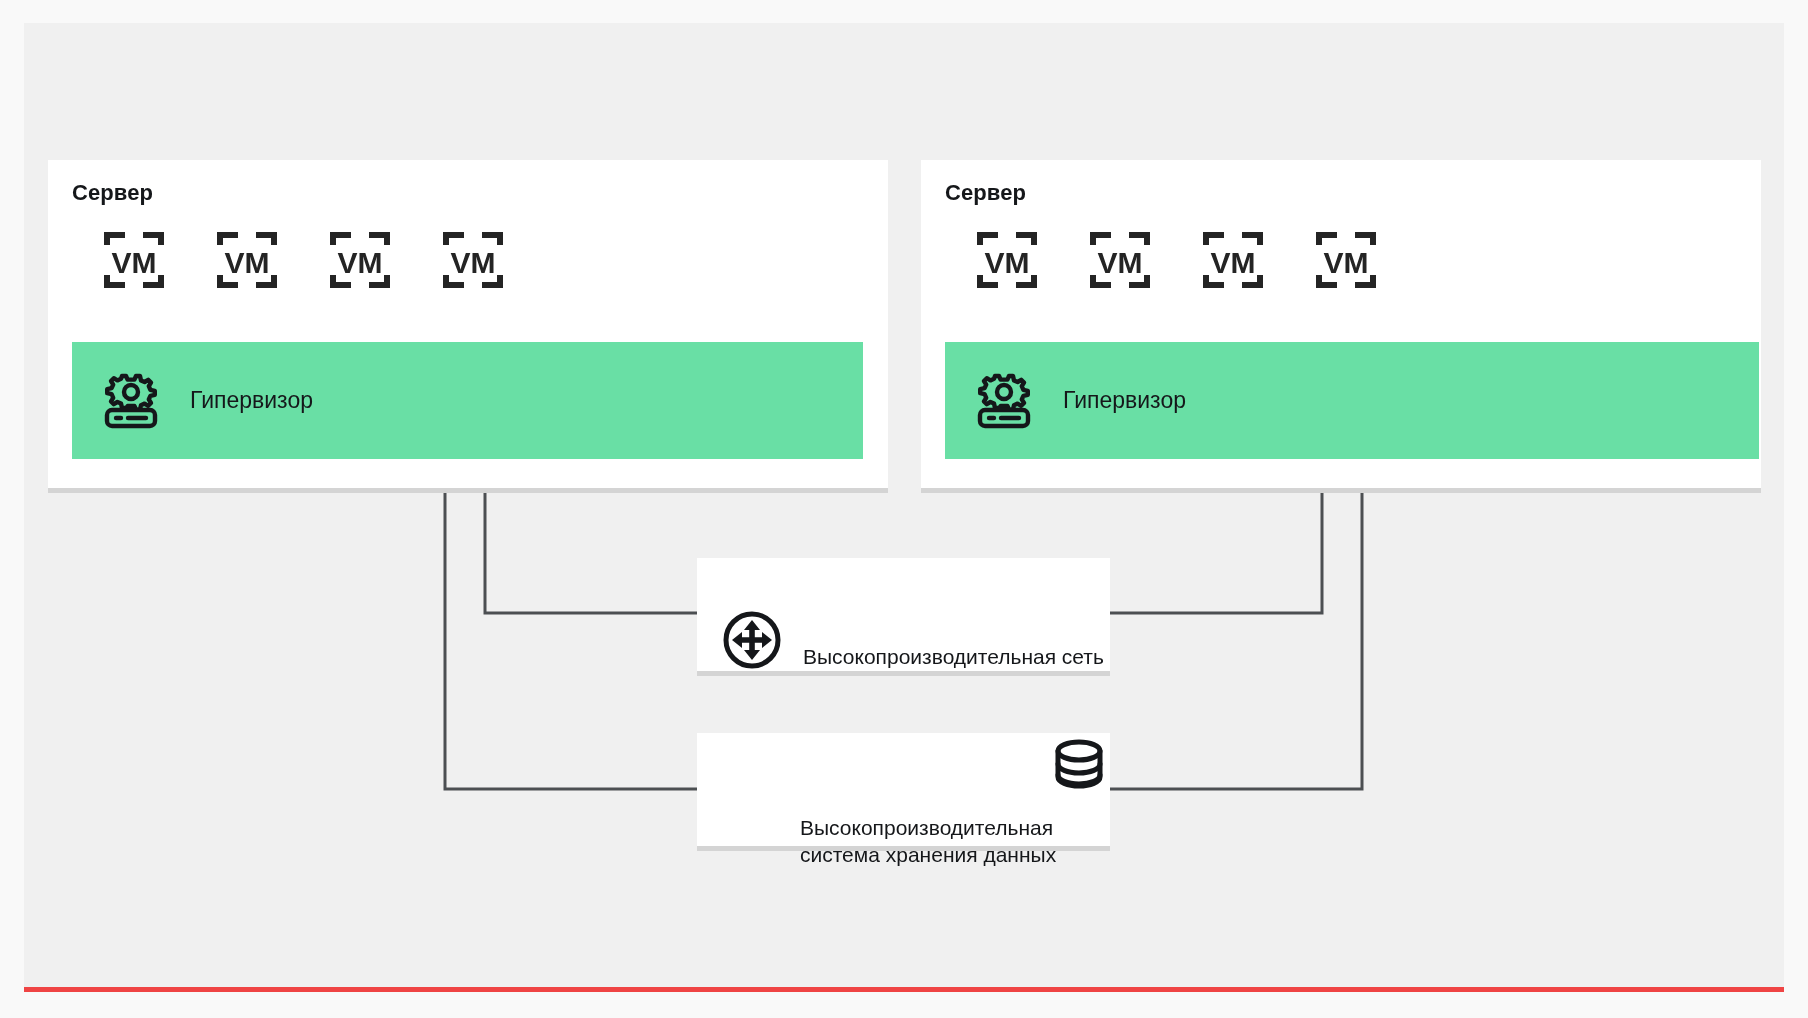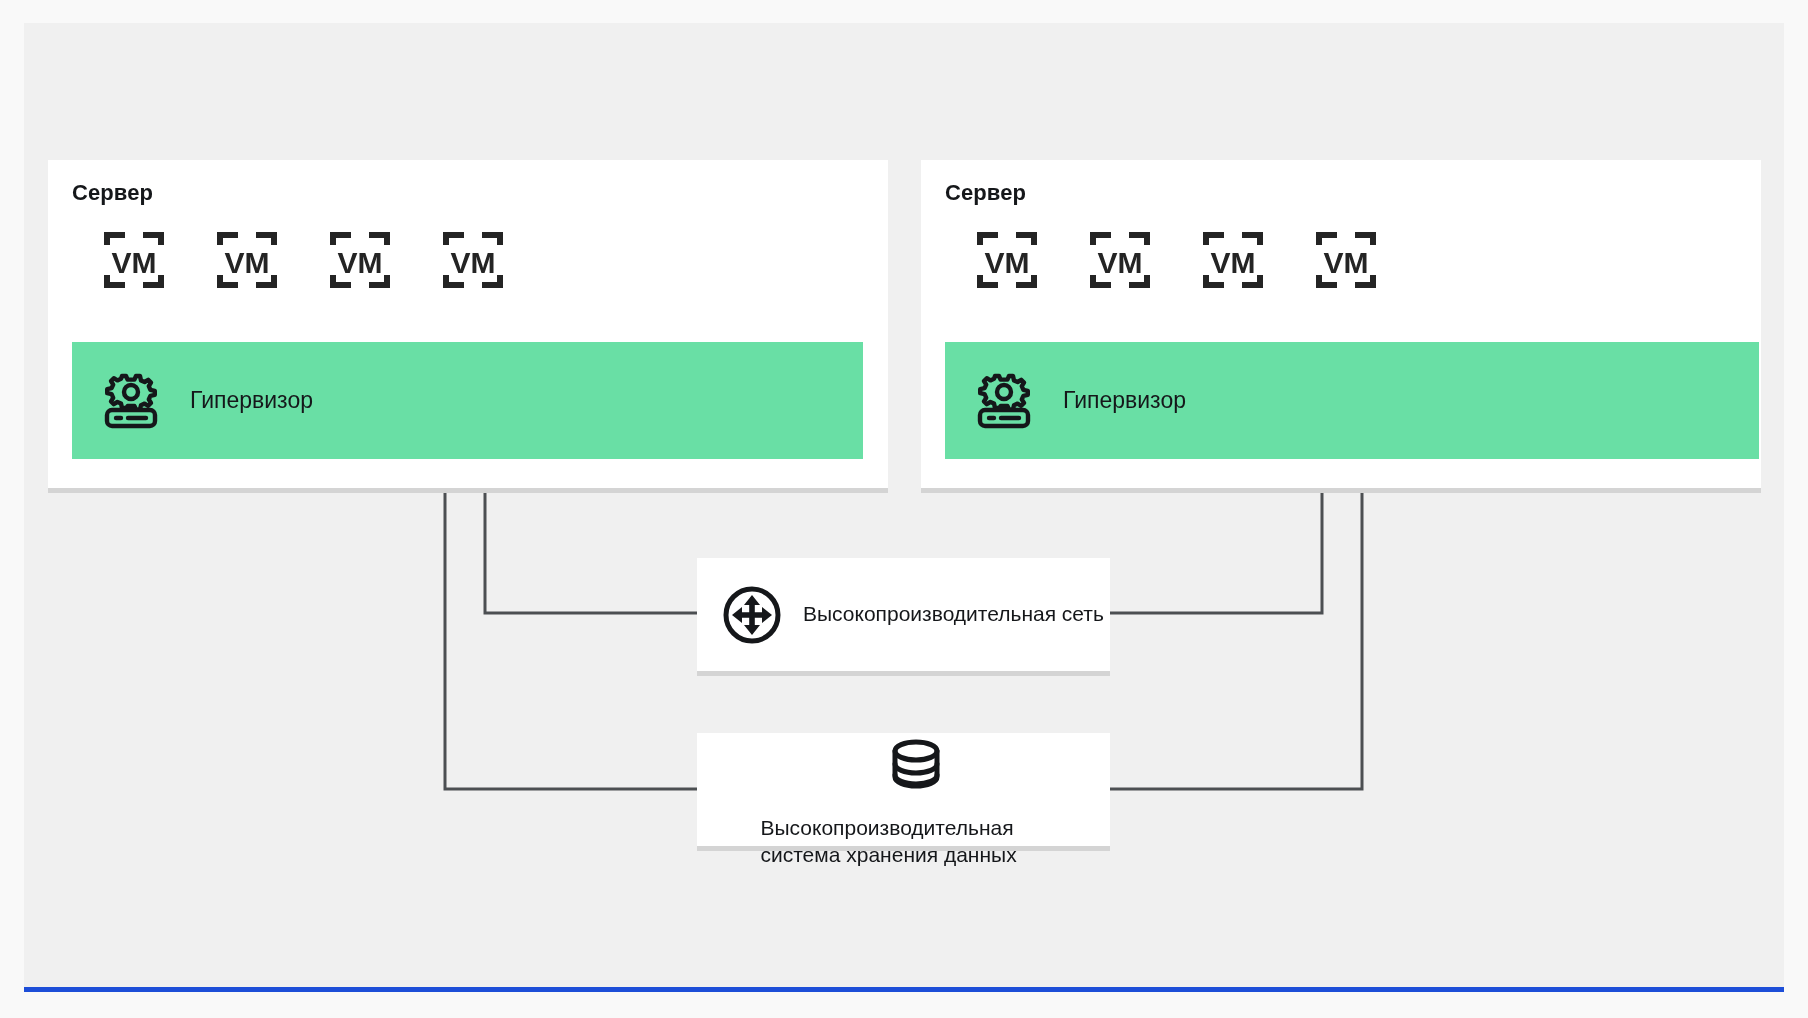--- a/index.html
+++ b/index.html
@@ -16,21 +16,21 @@
   }
 
   
   #diagram-canvas {
     position: absolute;
     left: 24px;
     top: 23px;
     width: 1760px;
     height: 969px;
     background: #f0f0f0;
-    border-bottom: 5px solid #1d4ed8;
+    border-bottom: 5px solid #ef4444;
     box-sizing: border-box;
   }
 
   
   #connector-layer {
     position: absolute;
     left: 0;
     top: 0;
     width: 1760px;
     height: 969px;
@@ -118,21 +118,21 @@
     font-size: 23px;
     color: #15171a;
     line-height: 1.2;
   }
 
   
   .resource-card {
     width: 413px;
     height: 113px;
     display: flex;
-    align-items: center;
+    align-items: flex-end;
     gap: 20px;
     padding-left: 24px;
     box-sizing: border-box;
   }
   #network-card { left: 673px; top: 535px; }
   #storage-card { left: 673px; top: 710px; flex-direction: column; }
 
   .resource-icon svg { display: block; }
   .resource-label {
     font-size: 21px;

